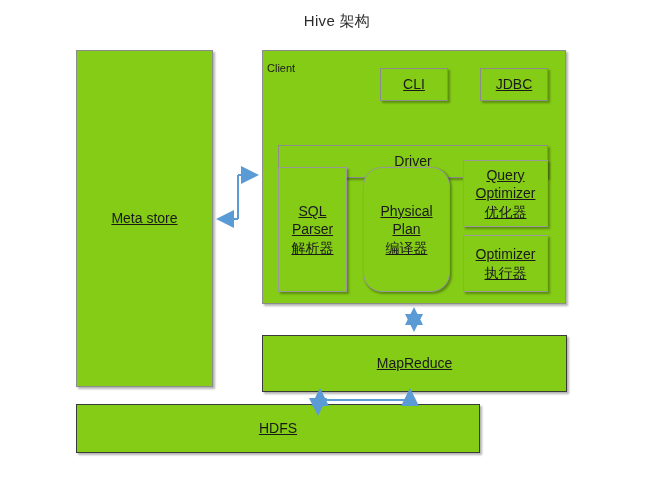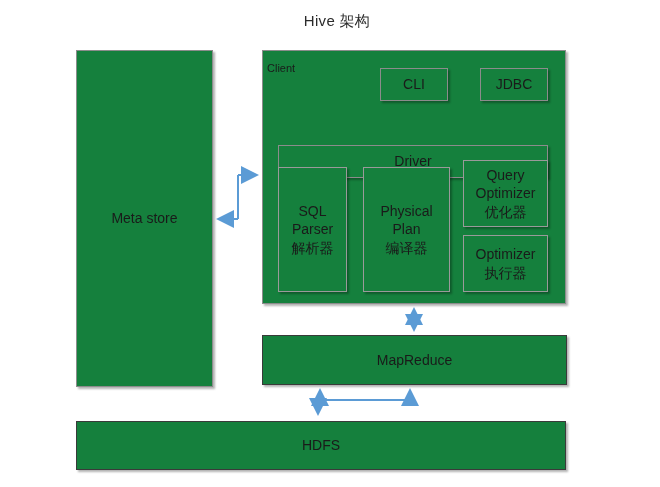--- a/index.html
+++ b/index.html
@@ -20,56 +20,57 @@
     font-size:15px;
     color:#2b2b2b;
     letter-spacing:.3px;
   }
   
   .title{ text-align:center; padding-left:14px; box-sizing:border-box; }
 
   .box{
     position:absolute;
     box-sizing:border-box;
-    background:#15803d;
+    background:#84cc16;
     border:1px solid #8c8c8c;
     box-shadow:1.5px 1.5px 2px rgba(0,0,0,0.30);
     display:flex;
     align-items:center;
     justify-content:center;
     text-align:center;
     font-size:14px;
     line-height:1.32;
     color:#1a1a1a;
+    text-decoration:underline;
   }
   .box.dark{border-color:#3a3a3a;}
   .box.thin{border-color:#9a9a9a;}
 
   
   #meta-store{ left:76px; top:50px; width:137px; height:337px; }
   #meta-store .lbl{font-size:14px;}
 
   #client{ left:262px; top:50px; width:304px; height:254px;
            align-items:flex-start; justify-content:flex-start; }
   #client-label{
     position:absolute; left:267px; top:62px;
     font-size:11px; color:#1a1a1a;
   }
 
   #cli{ left:380px; top:68px; width:68px; height:33px; }
   #jdbc{ left:480px; top:68px; width:68px; height:33px; }
   #driver{ left:278px; top:118px; width:270px; height:33px;margin-top:27px; }
 
   #sql-parser{ left:278px; top:167px; width:69px; height:125px; }
-  #physical-plan{ left:363px; top:167px; width:87px; height:125px; }
+  #physical-plan{ left:363px; top:167px; width:87px; height:125px;border-radius:19px; }
   #query-optimizer{ left:463px; top:160px; width:85px; height:67px; }
   #execution{ left:463px; top:235px; width:85px; height:57px; }
 
-  #mapreduce{ left:262px; top:335px; width:305px; height:50px; }
-  #hdfs{ left:76px; top:421px; width:490px; height:49px; }
+  #mapreduce{ left:262px; top:335px; width:305px; height:57px; }
+  #hdfs{ left:76px; top:404px; width:404px; height:49px; }
 
   .multi{display:block;}
   .multi span{display:block;}
 
   svg.connectors{position:absolute;left:0;top:0;width:660px;height:487px;pointer-events:none;}
 </style>
 </head>
 <body>
 
 <div id="canvas">

